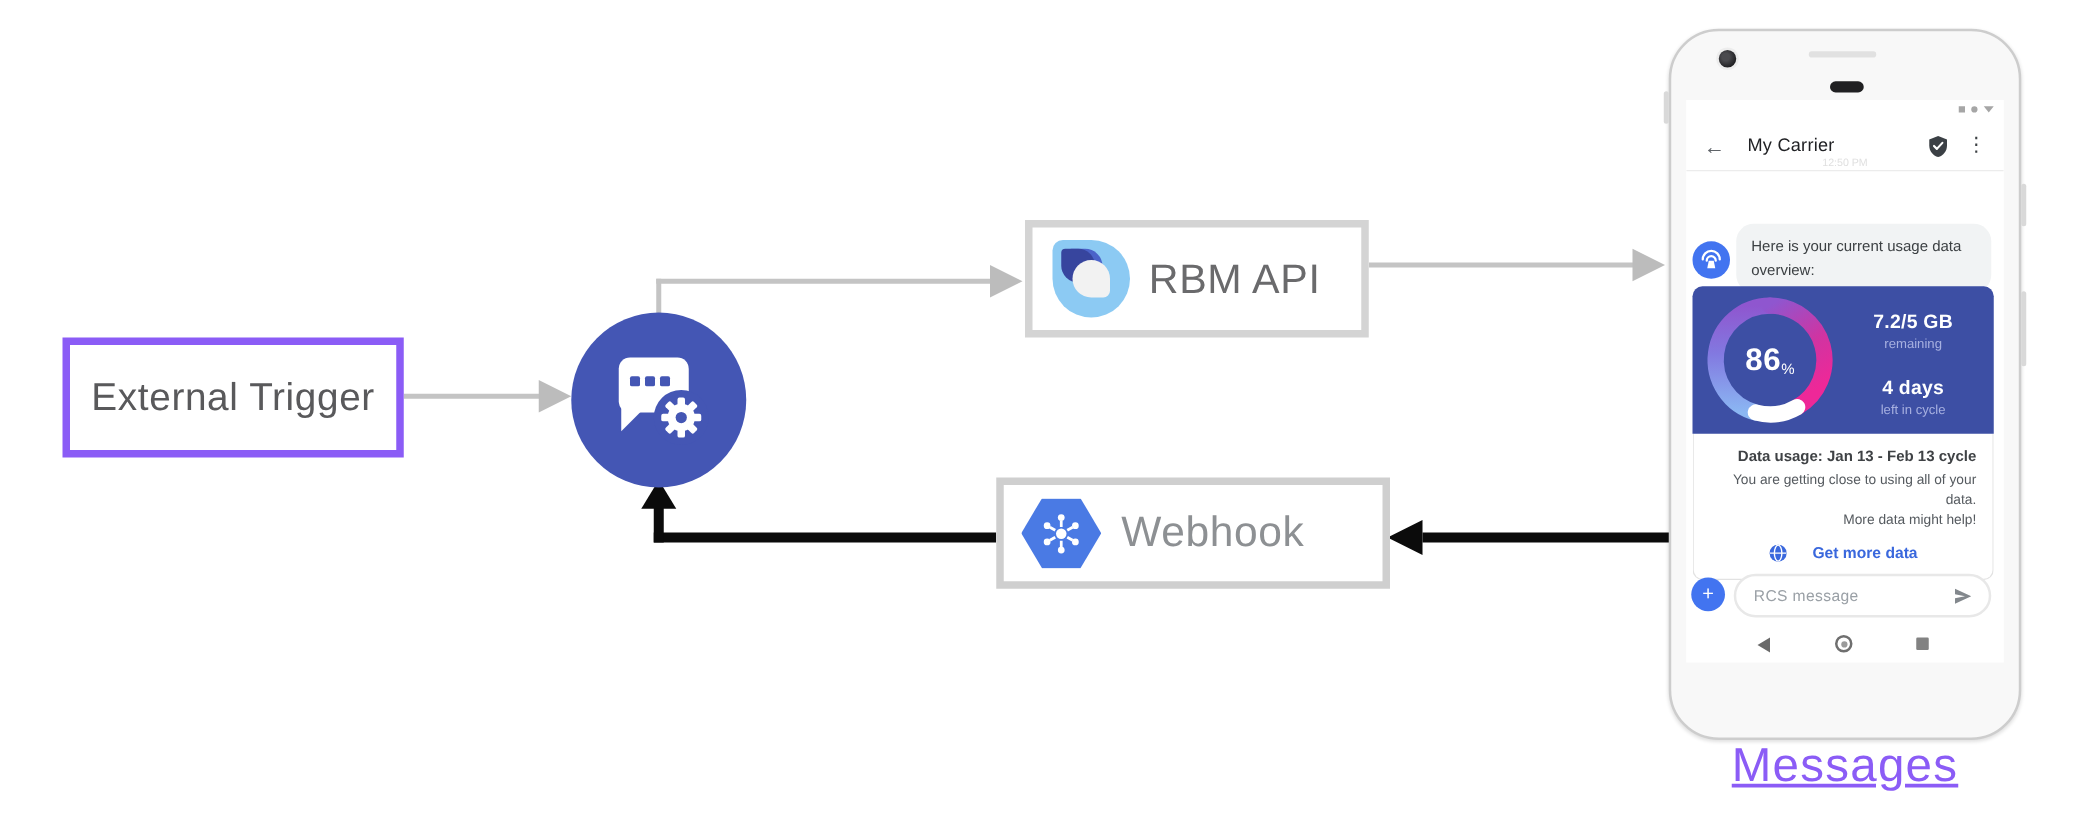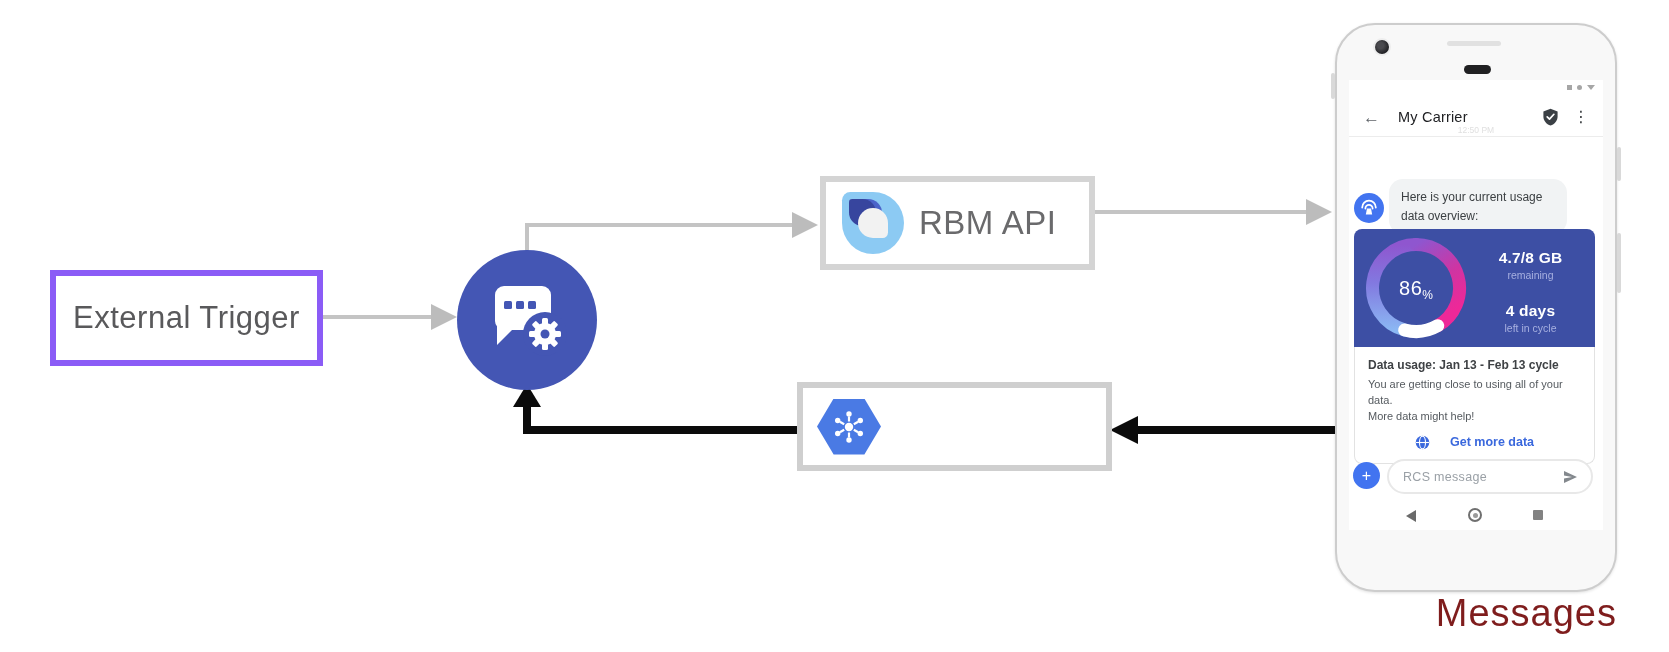--- a/index.html
+++ b/index.html
@@ -11,22 +11,22 @@
   .node-external{left:50px;top:270px;width:273px;height:96px;justify-content:center;
                  font-size:31px;font-weight:300;color:#59595b;letter-spacing:.5px;}
   .node-api{left:820px;top:176px;width:275px;height:94px;padding-left:16px;gap:15px;
             font-size:33px;font-weight:300;color:#6a6a6c;letter-spacing:.5px;border-color:#d4d4d4;}
   .node-webhook{left:797px;top:382px;width:315px;height:89px;padding-left:14px;gap:16px;
             font-size:34px;font-weight:300;color:#8d9093;letter-spacing:.5px;border-color:#cfcfcf;}
   .agent-circle{position:absolute;left:457px;top:250px;width:140px;height:140px;border-radius:50%;
             background:#4456b4;}
   .agent-label{position:absolute;left:412px;top:440px;width:230px;text-align:center;
             font-size:30px;font-weight:300;color:#4c4c4e;letter-spacing:.5px;}
-  .messages-label{position:absolute;left:1335px;top:592px;width:282px;text-align:right;
-            font-size:38px;font-weight:300;color:#7f1d1d;letter-spacing:1px;}
+  .messages-label{position:absolute;left:1335px;top:592px;width:282px;text-align:center;
+            font-size:38px;font-weight:300;color:#8b5cf6;letter-spacing:1px;text-decoration:underline;}
   
   .gline{position:absolute;background:#c4c4c4;}
   .bline{position:absolute;background:#0b0b0b;}
   .head-right-gray{position:absolute;width:0;height:0;border-top:13px solid transparent;
             border-bottom:13px solid transparent;border-left:26px solid #bcbcbc;}
   .head-left-black{position:absolute;width:0;height:0;border-top:14px solid transparent;
             border-bottom:14px solid transparent;border-right:28px solid #0b0b0b;}
   .head-up-black{position:absolute;width:0;height:0;border-left:14px solid transparent;
             border-right:14px solid transparent;border-bottom:23px solid #0b0b0b;}
   
@@ -58,34 +58,34 @@
           border-top:5px solid #a6a6a6;}
   .hdr{position:absolute;top:22px;left:0;right:0;height:30px;display:flex;align-items:center;padding:0 14px;}
   .back-ic{font-size:17px;color:#5f6368;line-height:1;cursor:default;}
   .hdr-title{margin-left:18px;font-size:14.5px;color:#202124;letter-spacing:.2px;}
   .hdr-spacer{flex:1;}
   .menu-ic{font-size:16px;color:#3c4043;margin-left:14px;line-height:1;}
   .timestamp{position:absolute;top:45px;left:0;right:0;text-align:center;font-size:8.5px;color:#e0e0e0;}
   .hdr-divider{position:absolute;top:56px;left:0;right:0;height:1px;background:#ececec;}
   .avatar{position:absolute;left:5px;top:113px;width:30px;height:30px;border-radius:50%;background:#4274f0;
           display:flex;align-items:center;justify-content:center;}
-  .bubble{position:absolute;left:40px;top:99px;width:178px;box-sizing:border-box;padding:9px 12px;
+  .bubble{position:absolute;left:40px;top:99px;width:204px;box-sizing:border-box;padding:9px 12px;
           background:#f1f3f4;border-radius:14px;font-size:12px;line-height:1.55;color:#3c4043;}
   .card{position:absolute;left:5px;top:149px;width:241px;}
   .card-blue{position:relative;height:118px;background:#3d4fa4;border-radius:8px 8px 0 0;}
   .donut-wrap{position:absolute;left:8px;top:5px;width:108px;height:108px;}
   .donut-txt{position:absolute;left:8px;top:5px;width:108px;height:108px;display:flex;
           align-items:center;justify-content:center;color:#fff;font-weight:300;}
-  .donut-txt .big{font-size:20px;letter-spacing:.5px;}
+  .donut-txt .big{font-size:25px;letter-spacing:.5px;font-weight:bold;}
   .donut-txt .pct{font-size:12px;margin-top:14px;}
   .metric{position:absolute;left:116px;right:4px;text-align:center;color:#fff;}
   .metric .v{font-size:15.5px;font-weight:700;letter-spacing:.2px;}
   .metric .l{font-size:10.5px;color:#a7b0e0;margin-top:2px;}
   .card-white{background:#fff;border:1px solid #e2e2e2;border-top:none;border-radius:0 0 8px 8px;
-          padding:11px 13px 13px;box-sizing:border-box;}
+          padding:11px 13px 13px;box-sizing:border-box;text-align:right;}
   .cw-title{font-size:12px;font-weight:700;color:#3f4245;}
   .cw-body{font-size:11px;color:#555a5f;line-height:1.45;margin-top:5px;}
   .cw-action{margin-top:10px;display:flex;align-items:center;justify-content:center;gap:20px;cursor:default;}
   .cw-action span{font-size:12.5px;font-weight:600;color:#3a68dd;}
   .plus-btn{position:absolute;left:4px;top:382px;width:27px;height:27px;border-radius:50%;background:#4274f0;
           color:#fff;font-size:16px;display:flex;align-items:center;justify-content:center;line-height:1;}
   .pill{position:absolute;left:38px;top:379px;width:206px;height:35px;box-sizing:border-box;
           border:2px solid #e8e8e8;border-radius:18px;display:flex;align-items:center;padding:0 12px;background:#fff;}
   .pill input{border:none;outline:none;flex:1;font-size:12.5px;color:#3c4043;background:transparent;
           font-family:inherit;letter-spacing:.3px;min-width:0;}
@@ -171,20 +171,21 @@
           <circle cx="0" cy="0" r="4.2"></circle>
           <circle cx="0" cy="-13" r="2.7"></circle>
           <circle cx="11.3" cy="-6.5" r="2.7"></circle>
           <circle cx="11.3" cy="6.5" r="2.7"></circle>
           <circle cx="0" cy="13" r="2.7"></circle>
           <circle cx="-11.3" cy="6.5" r="2.7"></circle>
           <circle cx="-11.3" cy="-6.5" r="2.7"></circle>
         </g>
       </svg>
     </div>
+    <span>Webhook</span>
   </div>
 
   <div class="phone">
     <div class="side-btn" style="right:-6px;top:122px;height:34px;"></div>
     <div class="side-btn" style="right:-6px;top:208px;height:60px;"></div>
     <div class="side-btn" style="left:-6px;top:48px;height:26px;"></div>
     <div class="camera"></div>
     <div class="speaker"></div>
     <div class="earpiece"></div>
 
@@ -237,21 +238,21 @@
               <path d="M42.7,96 A43.5,43.5 0 0 1 54,10.5" fill="none" stroke="url(#gL)" stroke-width="13" stroke-linecap="round"></path>
               <path d="M54,10.5 A43.5,43.5 0 0 1 75.75,91.7" fill="none" stroke="url(#gR)" stroke-width="13" stroke-linecap="round"></path>
               <path d="M75.75,91.7 A43.5,43.5 0 0 1 42.7,96" fill="none" stroke="#ffffff" stroke-width="13" stroke-linecap="round"></path>
             </svg>
           </div>
           <div class="donut-txt">
             <span class="big">86</span>
             <span class="pct">%</span>
           </div>
           <div class="metric" style="top:20px;">
-            <div class="v">4.7/8 GB</div>
+            <div class="v">7.2/5 GB</div>
             <div class="l">remaining</div>
           </div>
           <div class="metric" style="top:73px;">
             <div class="v">4 days</div>
             <div class="l">left in cycle</div>
           </div>
         </div>
         <div class="card-white">
           <div class="cw-title">Data usage: Jan 13 - Feb 13 cycle</div>
           <div class="cw-body">

